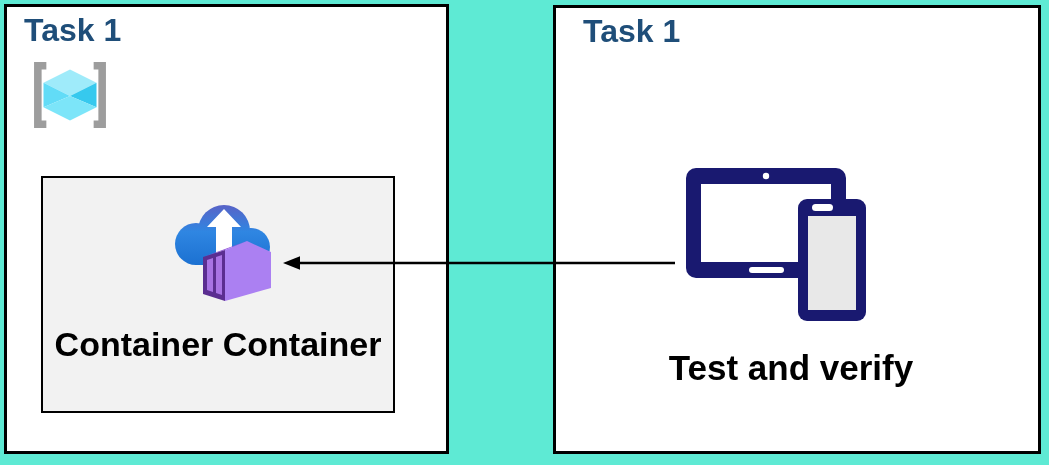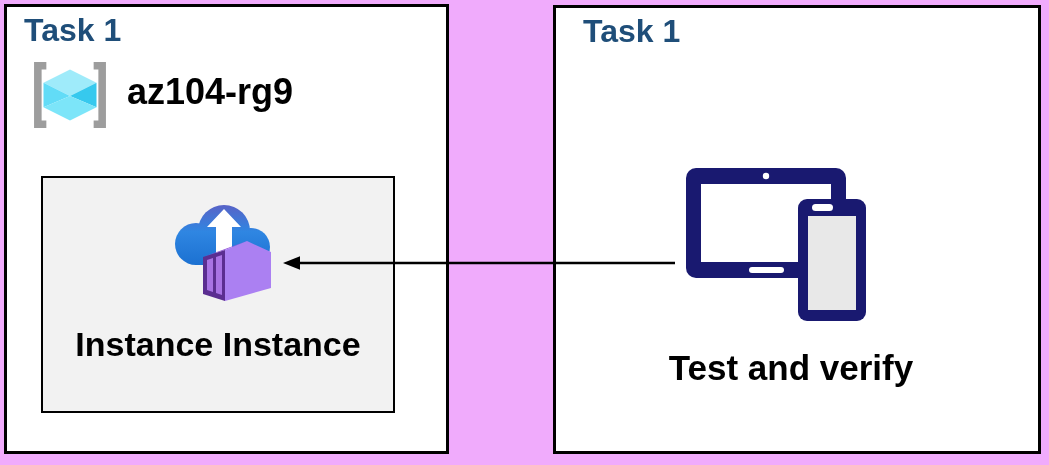--- a/index.html
+++ b/index.html
@@ -8,21 +8,21 @@
     --panel-border:#000000;
     --card-bg:#f2f2f2;
     --device-navy:#191970;
     --bracket-gray:#9d9d9d;
   }
   *{margin:0;padding:0;box-sizing:border-box;}
   html,body{background:#ffffff;}
   .canvas{
     position:relative;
     width:1049px;height:465px;
-    background:#f0abfc;
+    background:#5eead4;
     font-family:"Liberation Sans","DejaVu Sans",sans-serif;
     overflow:hidden;
   }
   .panel{
     position:absolute;
     background:#ffffff;
     border:3px solid var(--panel-border);
   }
   .panel.task1{left:4px;top:4px;width:445px;height:450px;}
   .panel.task2{left:553px;top:5px;width:488px;height:449px;}
@@ -80,21 +80,20 @@
       <svg width="80" height="70" viewBox="0 0 84 74">
 
         <path d="M17 6 H8 V68 H17" fill="none" stroke="var(--bracket-gray)" stroke-width="8"></path>
         <path d="M67 6 H76 V68 H67" fill="none" stroke="var(--bracket-gray)" stroke-width="8"></path>
 
         <polygon points="14,24 42,10 70,24 42,38" fill="#9febfa"></polygon>
         <polygon points="14,24 42,38 14,50" fill="#62dcf7"></polygon>
         <polygon points="70,24 70,50 42,38" fill="#36c9ee"></polygon>
         <polygon points="14,50 42,38 70,50 42,64" fill="#7ce5f9"></polygon>
       </svg>
-      <span class="rg-name">az104-rg9</span>
     </div>
 
     <div class="card">
       <svg class="aci-icon" width="104" height="114" viewBox="0 0 104 114">
         <defs>
           <linearGradient id="cloudGrad" gradientUnits="userSpaceOnUse" x1="52" y1="4" x2="52" y2="70">
             <stop offset="0" stop-color="#5d5fc4"></stop>
             <stop offset="0.45" stop-color="#2f86e2"></stop>
             <stop offset="1" stop-color="#1a6fd0"></stop>
           </linearGradient>
@@ -110,21 +109,21 @@
         <polygon points="56,11 73,29 64,29 64,55 48,55 48,29 39,29" fill="#ffffff"></polygon>
 
         <g>
           <polygon points="35,59 79,43 57,52" fill="#9154d8"></polygon>
           <polygon points="57,52 79,43 103,54 103,90 57,103" fill="#ab80f2"></polygon>
           <polygon points="35,59 57,52 57,103 35,96" fill="#5b2e91"></polygon>
           <polygon points="39,62 45,60 45,94 39,92" fill="#a873e4"></polygon>
           <polygon points="48,59 54,57 54,97 48,95" fill="#a873e4"></polygon>
         </g>
       </svg>
-      <div class="card-label">Instance Instance</div>
+      <div class="card-label">Container Container</div>
     </div>
   </div>
 
   <div class="panel task2">
     <div class="task-title">Task 1</div>
 
     <svg class="devices-icon" width="184" height="160" viewBox="0 0 184 160">
 
       <g>
         <rect x="0" y="2" width="160" height="110" rx="10" fill="var(--device-navy)"></rect>

